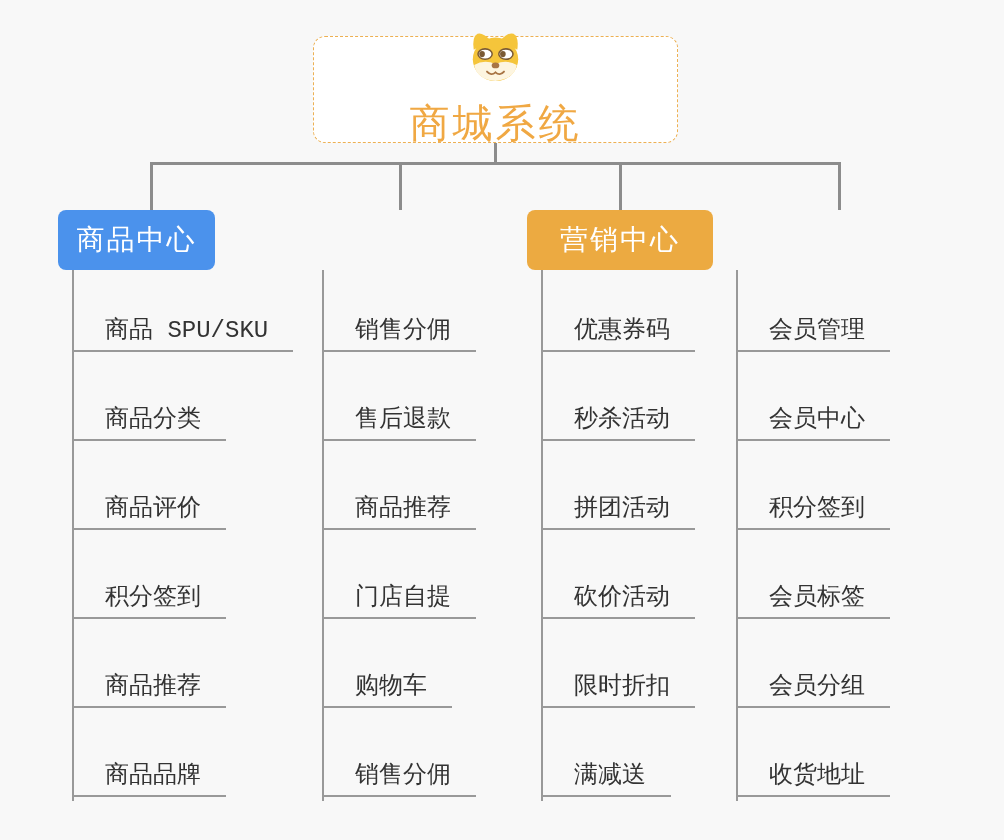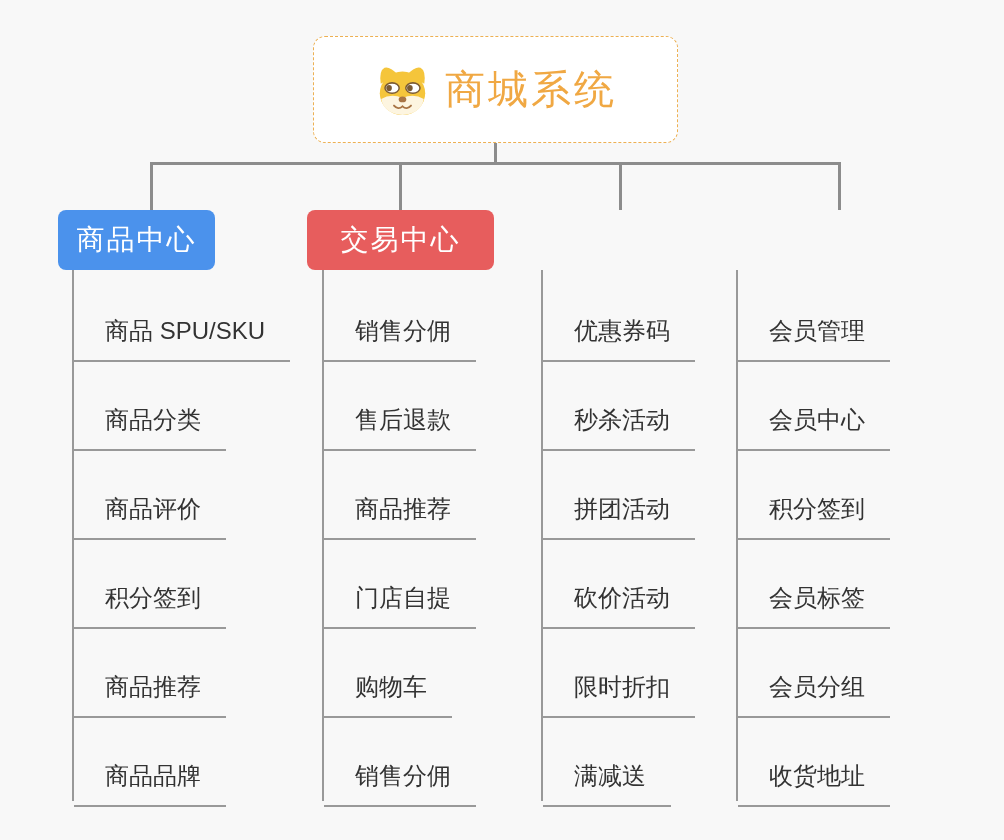--- a/index.html
+++ b/index.html
@@ -19,20 +19,21 @@
   
   .root-node{
     position:absolute;
     left:313px;top:36px;width:365px;height:107px;
     background:#ffffff;
     border:1px dashed #edb052;
     border-radius:12px;
     box-sizing:border-box;
     display:flex;align-items:center;justify-content:center;
     gap:14px;
+    flex-direction:column;
   }
   .root-title{
     font-size:40px;
     letter-spacing:3px;
     color:#f0a843;
     font-weight:400;
     white-space:nowrap;
   }
   .dog-icon{width:57px;height:53px;flex:0 0 auto;}
 
@@ -53,25 +54,26 @@
   .column{
     position:absolute;
     top:270px;height:531px;
     border-left:2px solid #999999;
     box-sizing:border-box;
   }
   .item{
     position:absolute;
     left:0;
     white-space:nowrap;
-    padding:0 25px 12px 31px;
+    padding:0 25px 2px 31px;
     border-bottom:2px solid #999999;
     font-size:24px;
     line-height:34px;
     color:#333333;
+    font-family:Liberation Mono, monospace;
   }
   .r0{top:44px}.r1{top:133px}.r2{top:222px}.r3{top:311px}.r4{top:400px}.r5{top:489px}
 </style>
 </head>
 <body>
 
 <div class="canvas">
 
   <div class="line" style="left:494px;top:143px;width:3px;height:21px"></div>
   <div class="line" style="left:150px;top:162px;width:691px;height:3px"></div>
@@ -99,30 +101,30 @@
   <div class="branch-box" style="left: 58px; width: 157px; background-color: rgb(75, 146, 236);">商品中心</div>
   <div class="column" style="left:72px">
     <div class="item r0">商品 SPU/SKU</div>
     <div class="item r1">商品分类</div>
     <div class="item r2">商品评价</div>
     <div class="item r3">积分签到</div>
     <div class="item r4">商品推荐</div>
     <div class="item r5">商品品牌</div>
   </div>
 
-  <div class="branch-box" style="left: 307px; width: 187px; background-color: rgb(231, 93, 93);">交易中心</div>
   <div class="column" style="left:322px">
     <div class="item r0">销售分佣</div>
     <div class="item r1">售后退款</div>
     <div class="item r2">商品推荐</div>
     <div class="item r3">门店自提</div>
     <div class="item r4">购物车</div>
     <div class="item r5">销售分佣</div>
   </div>
 
+  <div class="branch-box" style="left: 527px; width: 186px; background-color: rgb(236, 170, 65);">营销中心</div>
   <div class="column" style="left:541px">
     <div class="item r0">优惠券码</div>
     <div class="item r1">秒杀活动</div>
     <div class="item r2">拼团活动</div>
     <div class="item r3">砍价活动</div>
     <div class="item r4">限时折扣</div>
     <div class="item r5">满减送</div>
   </div>
 
   <div class="column" style="left:736px">

